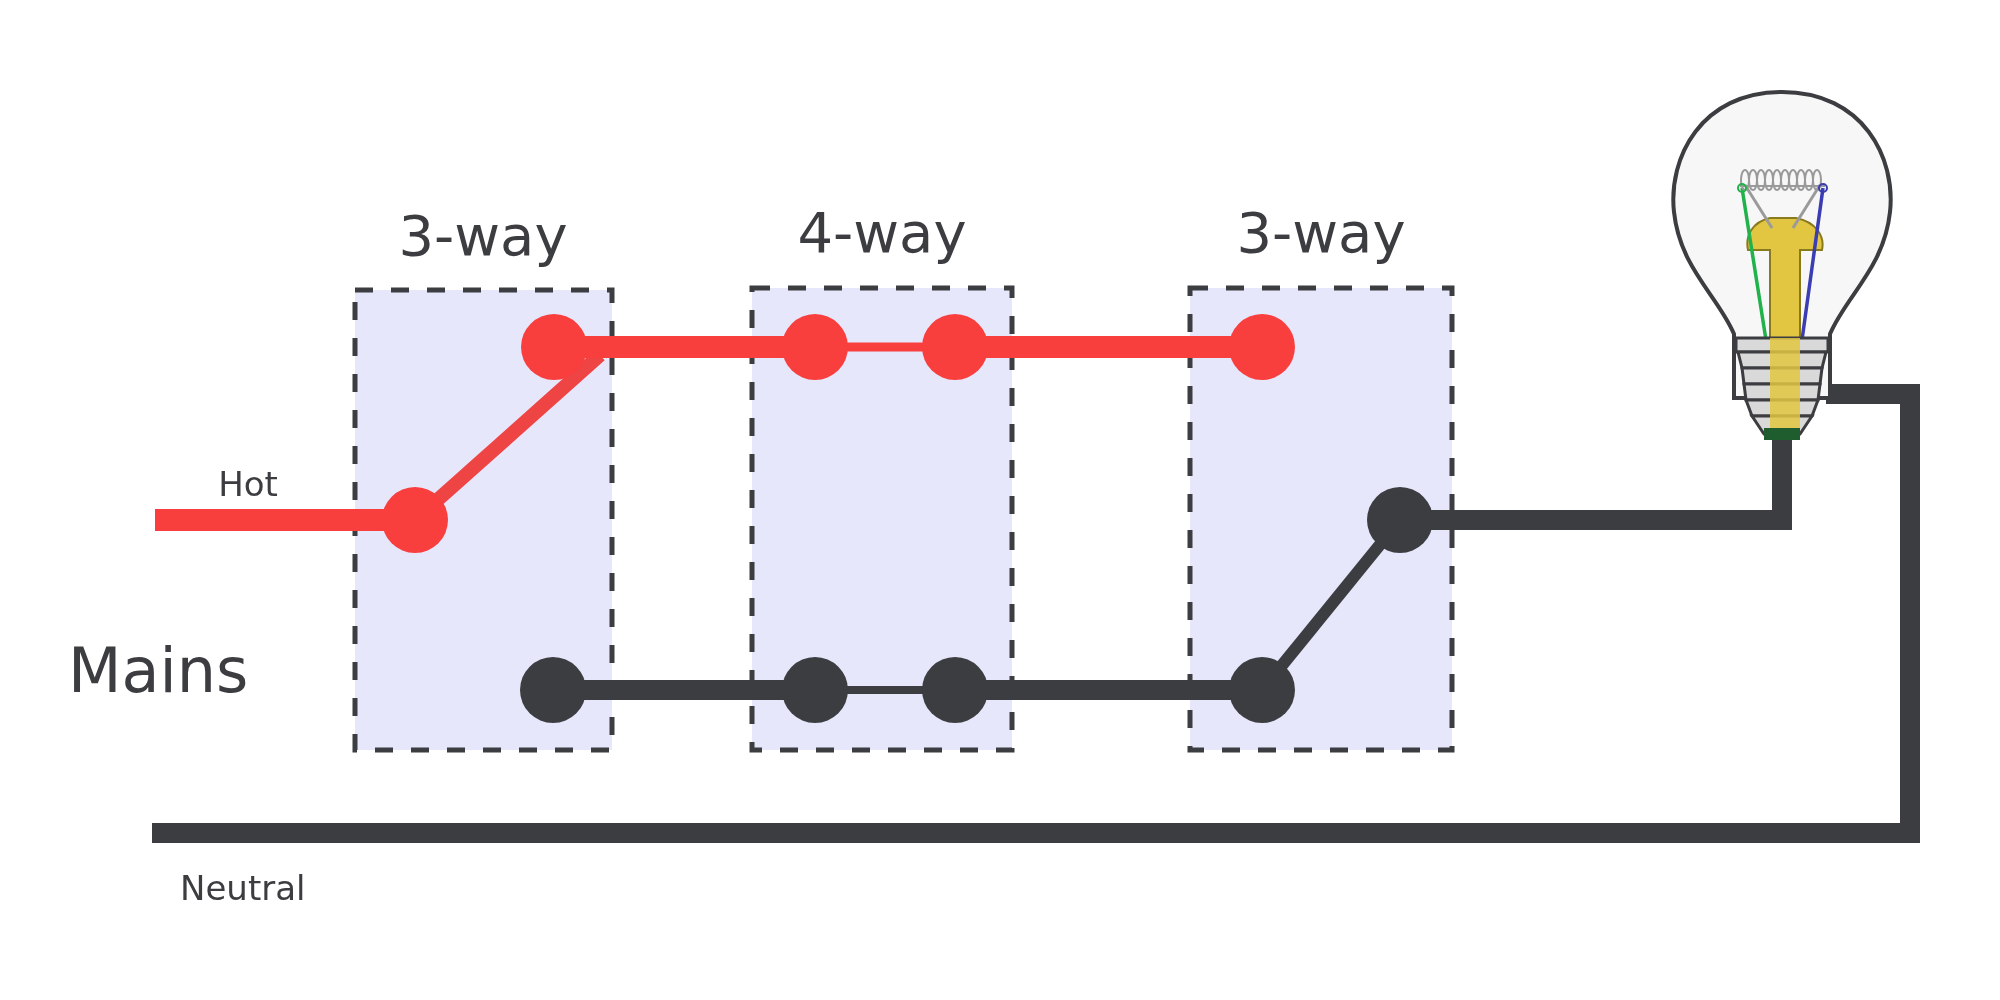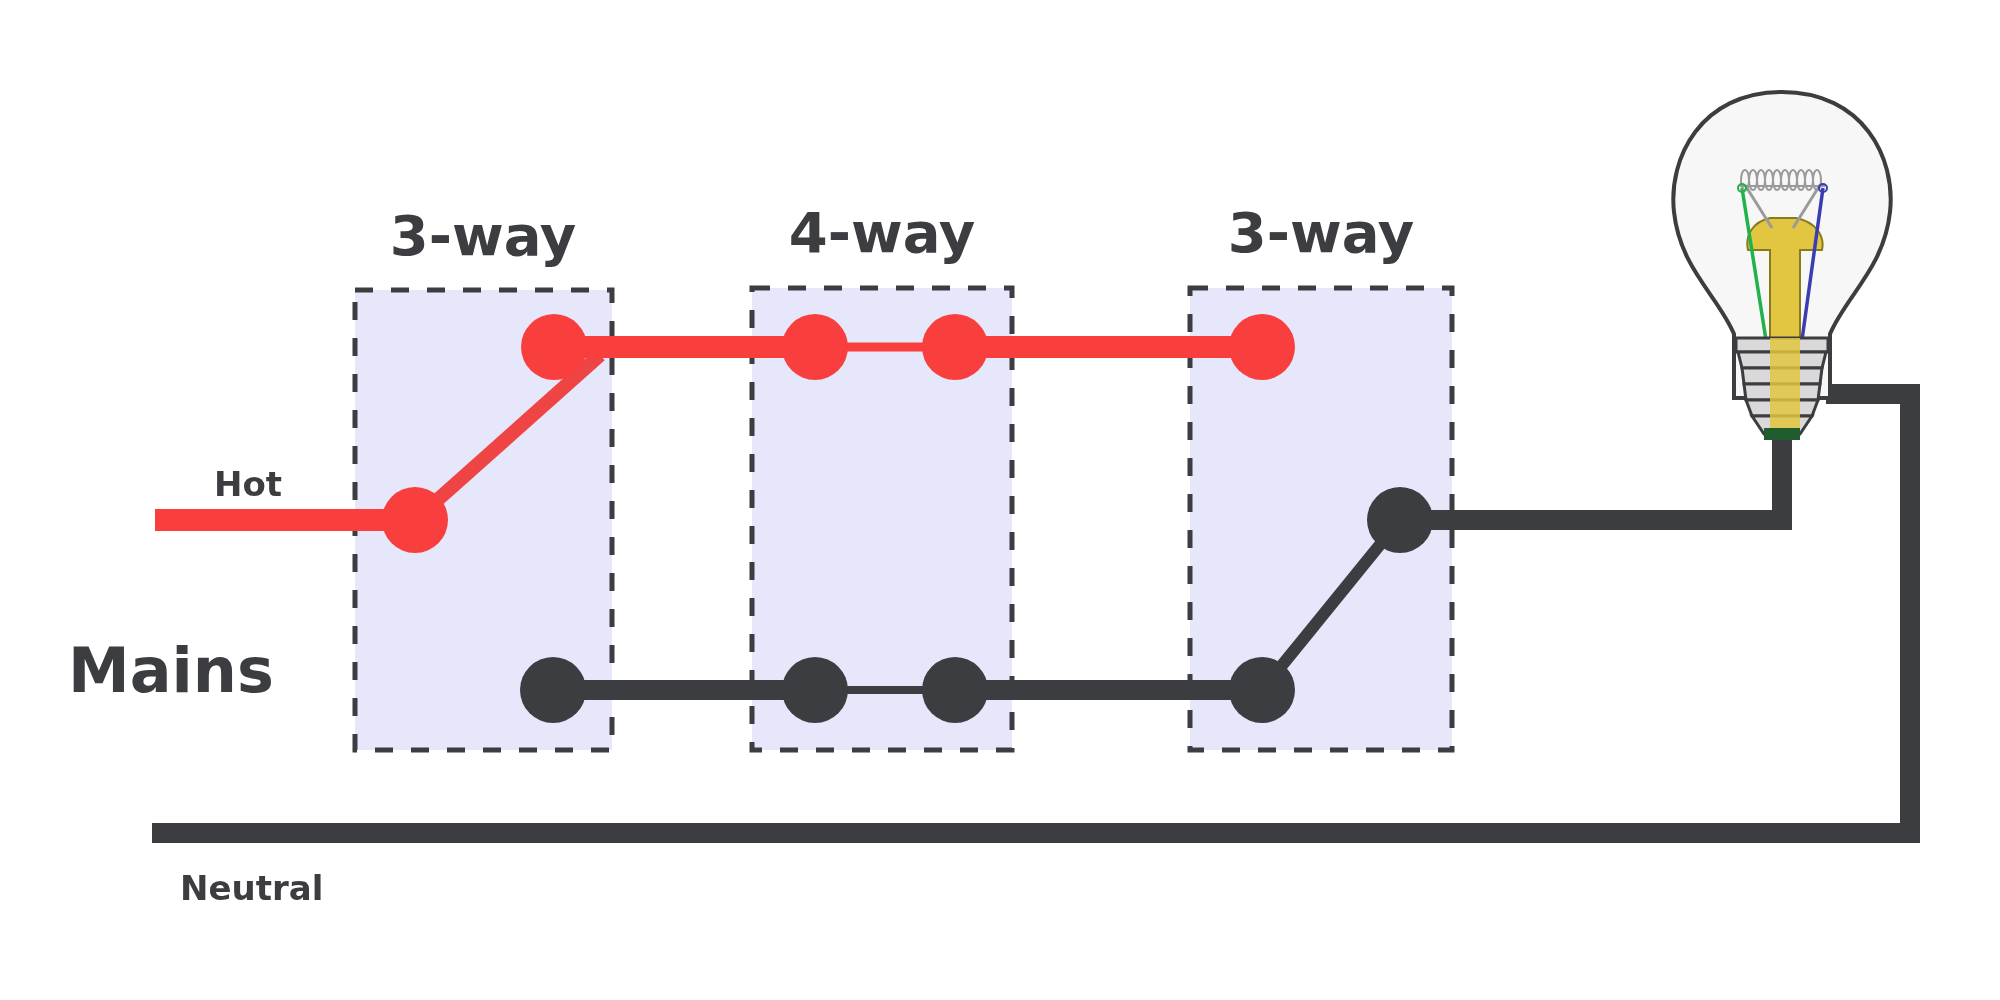--- a/index.html
+++ b/index.html
@@ -12,21 +12,20 @@
     width: 2000px;
     height: 1000px;
     overflow: hidden;
     font-family: "DejaVu Sans", "Liberation Sans", sans-serif;
   }
   #diagram-root {
     position: relative;
     width: 1620px;
     height: 1000px;
     background: #ffffff;
-    font-weight: bold;
   }
   svg.canvas {
     position: absolute;
     left: 0;
     top: 0;
     width: 2000px;
     height: 1000px;
     display: block;
   }
   .label-text {

